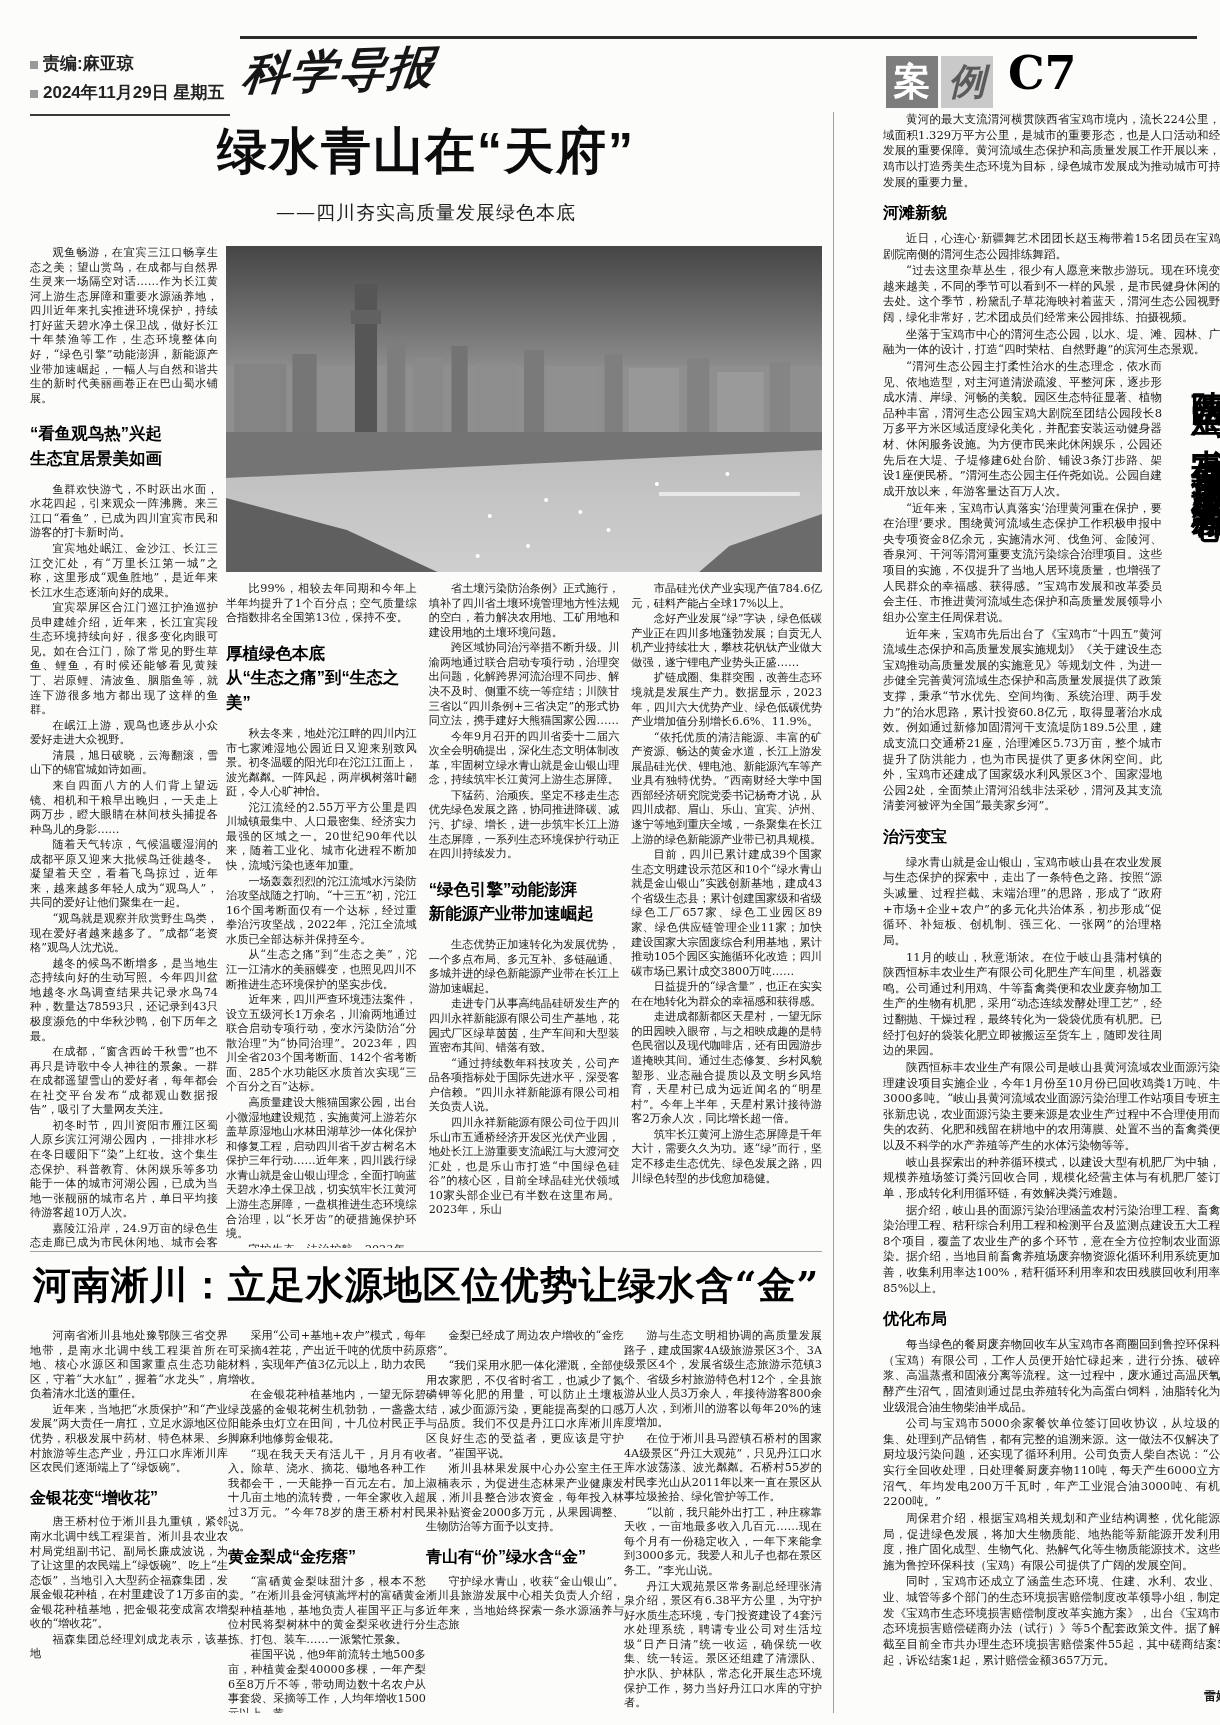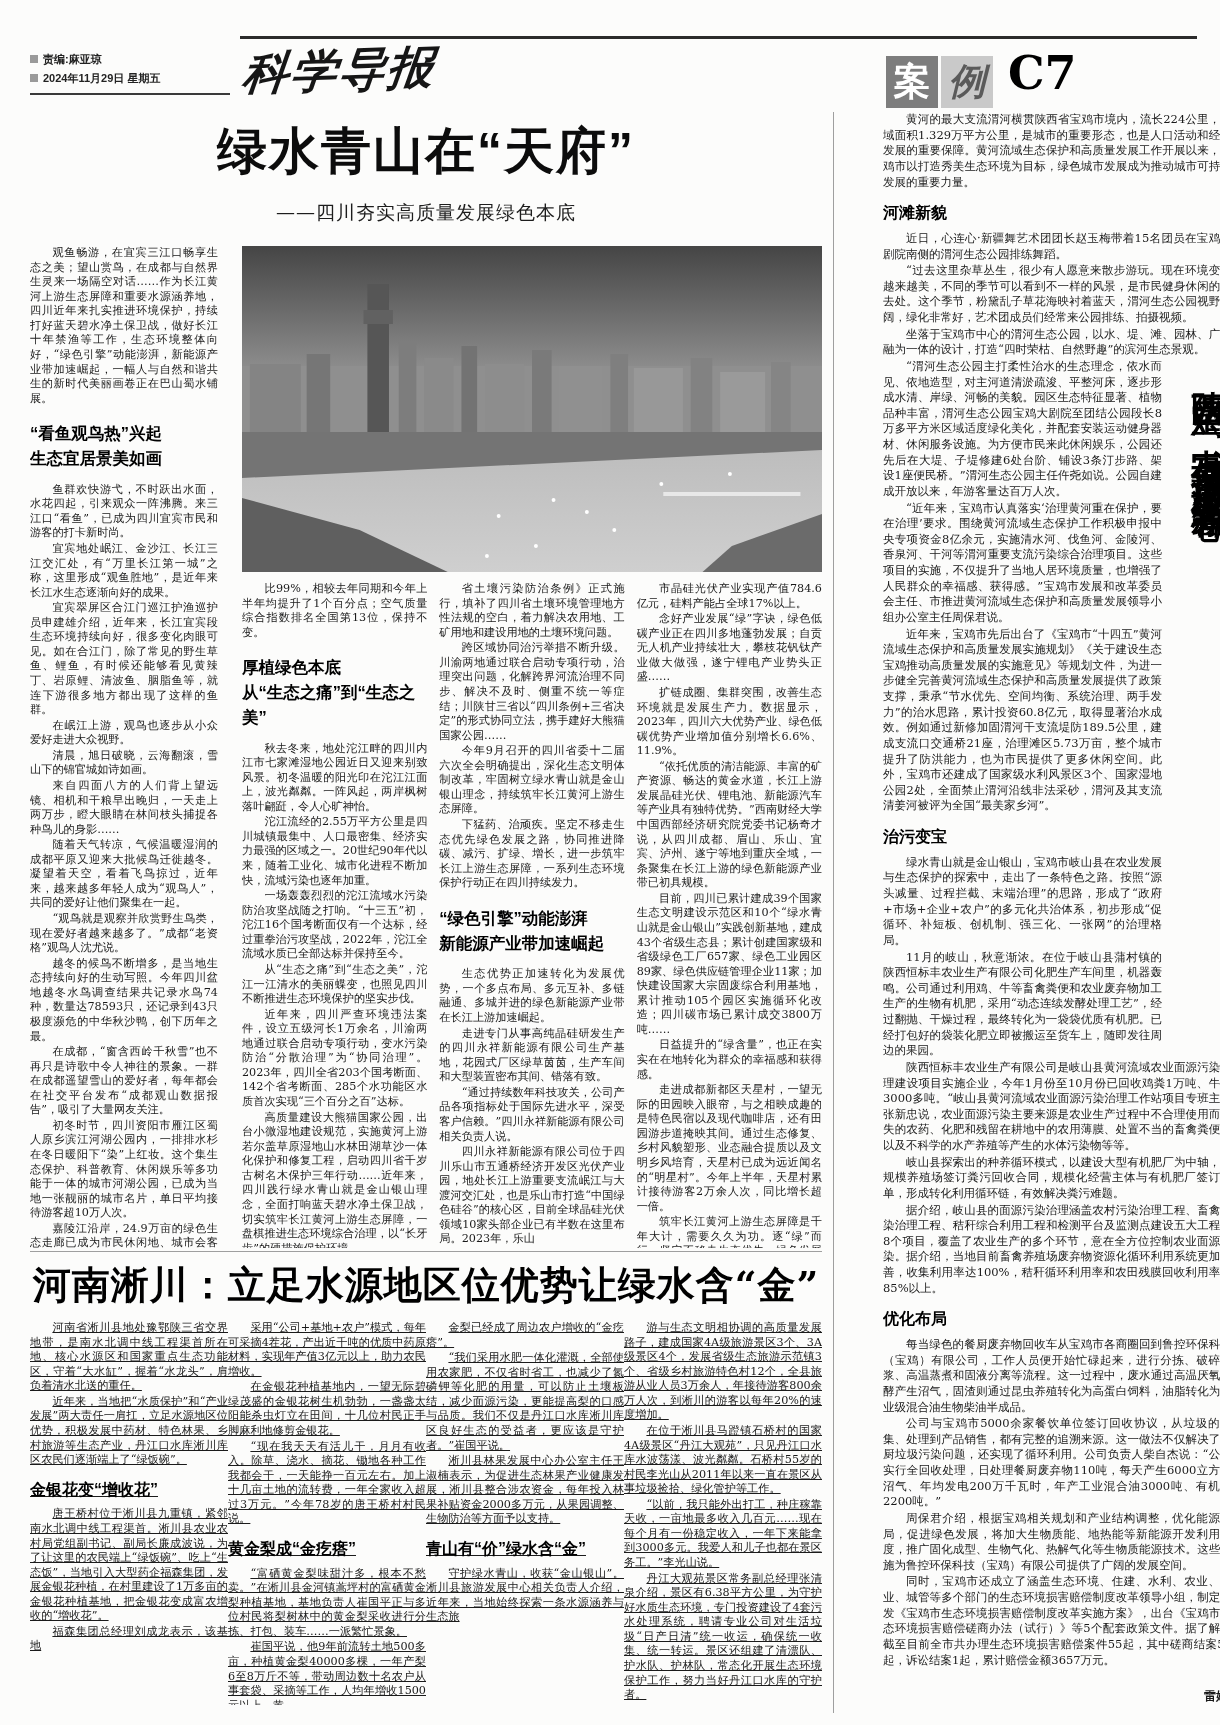--- a/index.html
+++ b/index.html
@@ -6,40 +6,40 @@
   html,body { width:1220px; height:1725px; }
   body {
     background:#fcfcfb; color:#1b1b1b; position:relative; overflow:hidden;
     font-family:"DejaVu Serif","Liberation Serif",serif;
   }
   .abs { position:absolute; }
 
   
   .top-rule { left:240px; top:36px; width:957px; height:3px; background:#2b2b2b; }
   .editor-block { left:30px; top:50px; width:200px; padding-bottom:6px; border-bottom:2px solid #3a3a3a;
-    font-family:"Liberation Sans",sans-serif; font-size:11px; font-weight:bold; color:#222; line-height:1.7; }
+    font-family:"Liberation Sans",sans-serif; font-size:17px; font-weight:bold; color:#222; line-height:1.7; }
   .sq { display:inline-block; width:8px; height:8px; background:#9a9a9a; margin-right:5px; }
   .masthead { left:243px; top:40px; font-size:46px; font-weight:bold; font-style:italic;
     font-family:"DejaVu Serif",serif; transform:skewX(-8deg) rotate(-2deg); color:#161616; letter-spacing:2px; }
   .badge { width:52px; height:52px; top:56px; display:flex; align-items:center; justify-content:center;
     font-size:37px; font-weight:bold; font-family:"DejaVu Serif",serif; }
   .badge-an { left:886px; background:#7d7d7d; color:#ffffff; }
   .badge-li { left:941px; background:#c9c9c9; color:#5a5a5a; font-style:italic; }
   .page-number { left:1008px; top:46px; font-size:46px; font-weight:bold; font-family:"DejaVu Serif",serif; color:#000; }
 
   
   .v-rule { left:833px; top:112px; width:1px; height:1601px; background:#9f9f9f; }
   .h-rule { left:30px; top:1251px; width:792px; height:1px; background:#9f9f9f; }
 
   
   .main-article { left:30px; top:112px; width:792px; height:1136px; overflow:hidden; }
   .ma-headline { text-align:center; font-family:"Liberation Sans","DejaVu Sans",sans-serif;
     font-weight:900; font-size:50px; letter-spacing:2px; color:#0c0c0c; margin-top:6px; }
   .ma-subtitle { text-align:center; font-size:19px; color:#1d1d1d; margin-top:15px; letter-spacing:1px; }
-  .ma-body { display:flex; gap:24px; margin-top:20px; height:1148px; overflow:hidden; }
+  .ma-body { display:flex; gap:8px; margin-top:20px; height:1148px; overflow:hidden; }
   .ma-col1 { width:188px; flex:none; overflow:hidden; }
   .ma-right { flex:1; display:flex; flex-direction:column; min-width:0; }
   .photo { height:326px; flex:none; margin-bottom:10px; background:#8d8d8d; }
   .photo svg { display:block; width:100%; height:100%; }
   .ma-cols3 { flex:1; display:flex; gap:12px; overflow:hidden; }
   .ma-cols3 .col { flex:1; min-width:0; overflow:hidden; }
 
   .article-col { font-size:11.2px; line-height:1.3; color:#191919; }
   .para { text-indent:2em; text-align:justify; margin-bottom:1px; }
   .main-article .col-subhead {
@@ -57,21 +57,21 @@
   .ra-mid { position:relative; padding-right:70px; min-height:672px; }
   .vertical-headline { position:absolute; right:0; top:4px; height:98%; width:62px;
     writing-mode:vertical-rl; text-orientation:upright;
     font-family:"DejaVu Serif","Liberation Serif",serif; font-weight:900;
     font-size:34px; letter-spacing:5px; color:#000; }
 
   
   .bottom-article { left:30px; top:1260px; width:792px; height:455px; overflow:hidden; }
   .ba-headline { text-align:center; font-family:"DejaVu Serif","Liberation Serif",serif;
     font-weight:900; font-size:38px; letter-spacing:1px; color:#000; white-space:nowrap; }
-  .ba-cols { display:flex; margin-top:10px; height:384px; overflow:hidden;text-decoration:underline; }
+  .ba-cols { display:flex; margin-top:18px; height:384px; overflow:hidden; }
   .ba-cols .col { flex:1; min-width:0; overflow:hidden; }
 </style>
 </head>
 <body>
 
 <div class="abs top-rule"></div>
 
 <div class="abs editor-block">
   <div>
     <span class="sq"></span><span>责编:麻亚琼</span>

